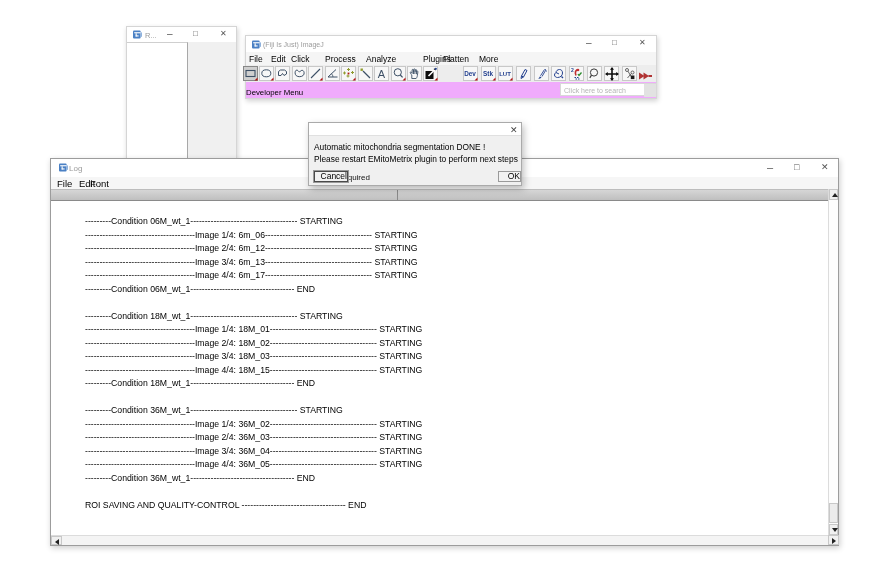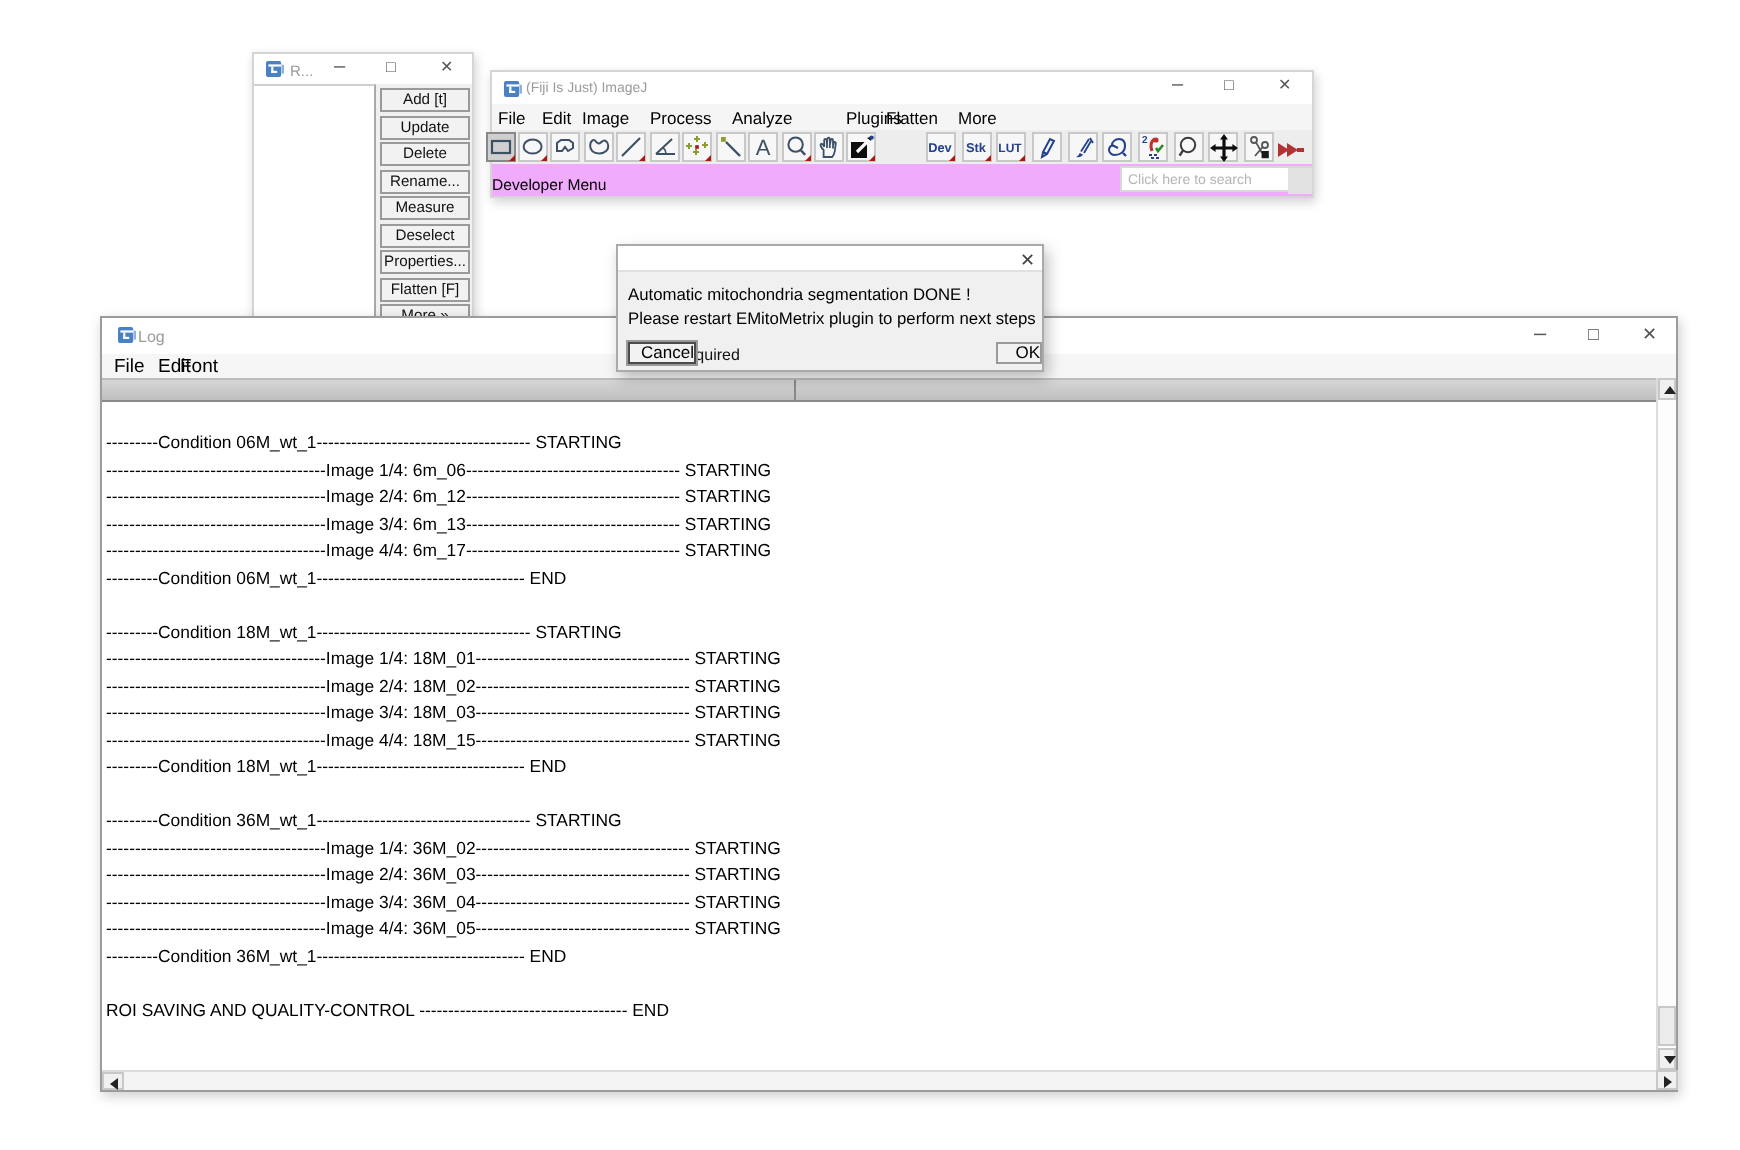--- a/index.html
+++ b/index.html
@@ -33,21 +33,21 @@
 #fiji .search .ph { position:absolute; left:3px; top:3px; font-size:7px; color:#b4b4b4; }
 #fiji .search .grip { position:absolute; right:0; top:0; width:12px; height:13px; background:#e2e2e2; }
 
 
 #log { left:50px; top:158px; width:789px; height:388px; border:1px solid #9c9c9c; background:#fff; box-shadow:1px 2px 6px rgba(0,0,0,0.2); }
 #log .titlebar { height:18px; background:#fff; position:relative; }
 #log .menubar { height:13px; background:#f6f6f6; font-size:9.5px; color:#000; position:relative; }
 #log .menubar span { position:absolute; top:1px; }
 #log .hdr { position:absolute; left:0; top:30px; right:10px; height:12px; background:linear-gradient(#d6d6d6,#bfbfbf); border-bottom:1px solid #8a8a8a; border-top:1px solid #bdbdbd; }
 #log .hdr .div { position:absolute; left:346px; top:0; bottom:0; width:1px; background:#8a8a8a; }
-#log .content { position:absolute; left:0; top:42px; right:10px; bottom:10px; background:#fff; overflow:hidden; }
+#log .content { position:absolute; left:0; top:42px; right:10px; bottom:10px; background:#fff; overflow:hidden;padding-left:32px; }
 #log .content pre { font-family:"Liberation Sans",sans-serif; font-size:8.7px; line-height:13.5px; color:#000; padding:14px 0 0 2px; white-space:pre; }
 
 #log .vsb { position:absolute; right:0; top:30px; bottom:10px; width:10px; background:#fdfdfd; border-left:1px solid #dcdcdc; }
 #log .vsb .up { position:absolute; top:0; left:0; right:0; height:11px; background:#f0f0f0; border:1px solid #c8c8c8; }
 #log .vsb .down { position:absolute; bottom:0; left:0; right:0; height:11px; background:#f0f0f0; border:1px solid #c8c8c8; }
 #log .vsb .thumb { position:absolute; bottom:12px; left:0; right:0; height:20px; background:#ececec; border:1px solid #c8c8c8; }
 
 #log .hsb { position:absolute; left:0; right:10px; bottom:0; height:10px; background:#f4f4f4; border-top:1px solid #dcdcdc; }
 #log .hsb .left { position:absolute; left:0; top:0; bottom:0; width:11px; background:#f0f0f0; border:1px solid #c8c8c8; }
 #log .hsb .corner { position:absolute; right:-11px; bottom:0; width:11px; height:10px; background:#f0f0f0; border:1px solid #c8c8c8; }
@@ -77,52 +77,41 @@
         <rect x="2.6" y="5.4" width="3" height="1.1" fill="#fff"></rect>
         <rect x="7.8" y="2.4" width="1.2" height="4.4" fill="#8fb2dd"></rect>
       </svg>
     <span class="ttext" style="left:18px;top:4px">R...</span>
     <span class="ctl" style="left:40px;top:1px;font-size:10px">–</span>
     <span class="ctl" style="left:66px;top:2px;font-size:8px">□</span>
     <span class="ctl" style="left:93px;top:2px;font-size:8px">✕</span>
   </div>
   <div class="body">
     <div class="list"></div>
-    <div class="btncol">
-      <div class="roibtn">Add [t]</div>
-      <div class="roibtn">Update</div>
-      <div class="roibtn">Delete</div>
-      <div class="roibtn">Rename...</div>
-      <div class="roibtn">Measure</div>
-      <div class="roibtn">Deselect</div>
-      <div class="roibtn">Properties...</div>
-      <div class="roibtn">Flatten [F]</div>
-      <div class="roibtn">More »</div>
-    </div>
   </div>
 </div>
 
 <div id="fiji" class="win">
   <div class="titlebar">
     <svg class="ticon" style="left:6px;top:4px" viewBox="0 0 9 9">
         <rect x="0" y="0.5" width="7.6" height="8" rx="1" fill="#4a80c4"></rect>
         <rect x="1.2" y="2.2" width="6.4" height="1.1" fill="#fff"></rect>
         <rect x="2.6" y="3.3" width="1.1" height="3.2" fill="#fff"></rect>
         <rect x="2.6" y="5.4" width="3" height="1.1" fill="#fff"></rect>
         <rect x="7.8" y="2.4" width="1.2" height="4.4" fill="#8fb2dd"></rect>
       </svg>
     <span class="ttext" style="left:17px;top:5px;font-size:7px">(Fiji Is Just) ImageJ</span>
     <span class="ctl" style="left:340px;top:1px;font-size:10px">–</span>
     <span class="ctl" style="left:366px;top:2px;font-size:8px">□</span>
     <span class="ctl" style="left:393px;top:2px;font-size:8px">✕</span>
   </div>
   <div class="menubar">
     <span style="left:3px">File</span>
       <span style="left:25px">Edit</span>
-      <span style="left:45px">Image</span>
+      <span style="left:45px">Click</span>
       <span style="left:79px">Process</span>
       <span style="left:120px">Analyze</span>
       <span style="left:177px">Plugins</span>
       <span style="left:197px">Flatten</span>
       <span style="left:233px">More</span>
   </div>
   <div class="toolbar" id="tb">
       <div class="tbtn sel" style="left: -3px;">
         <svg width="14" height="14" viewBox="0 0 14 14" style="position:absolute;left:0;top:0">
           <rect x="2" y="3.5" width="9" height="6" fill="none" stroke="#3d5066" stroke-width="1.1"></rect>

